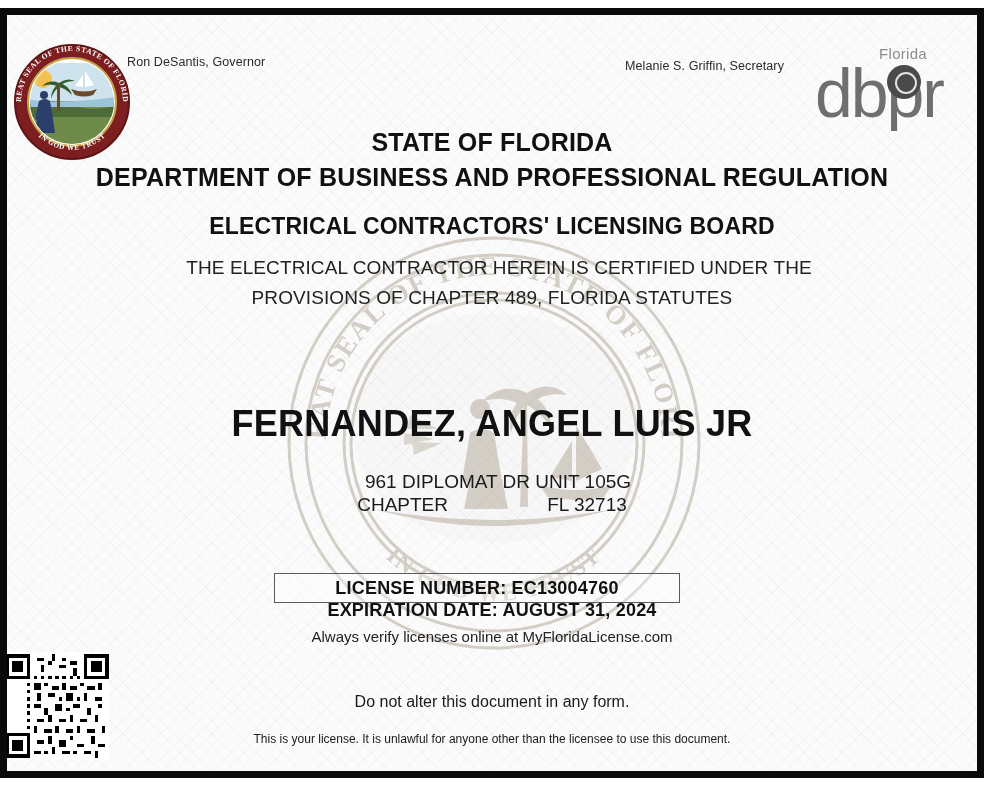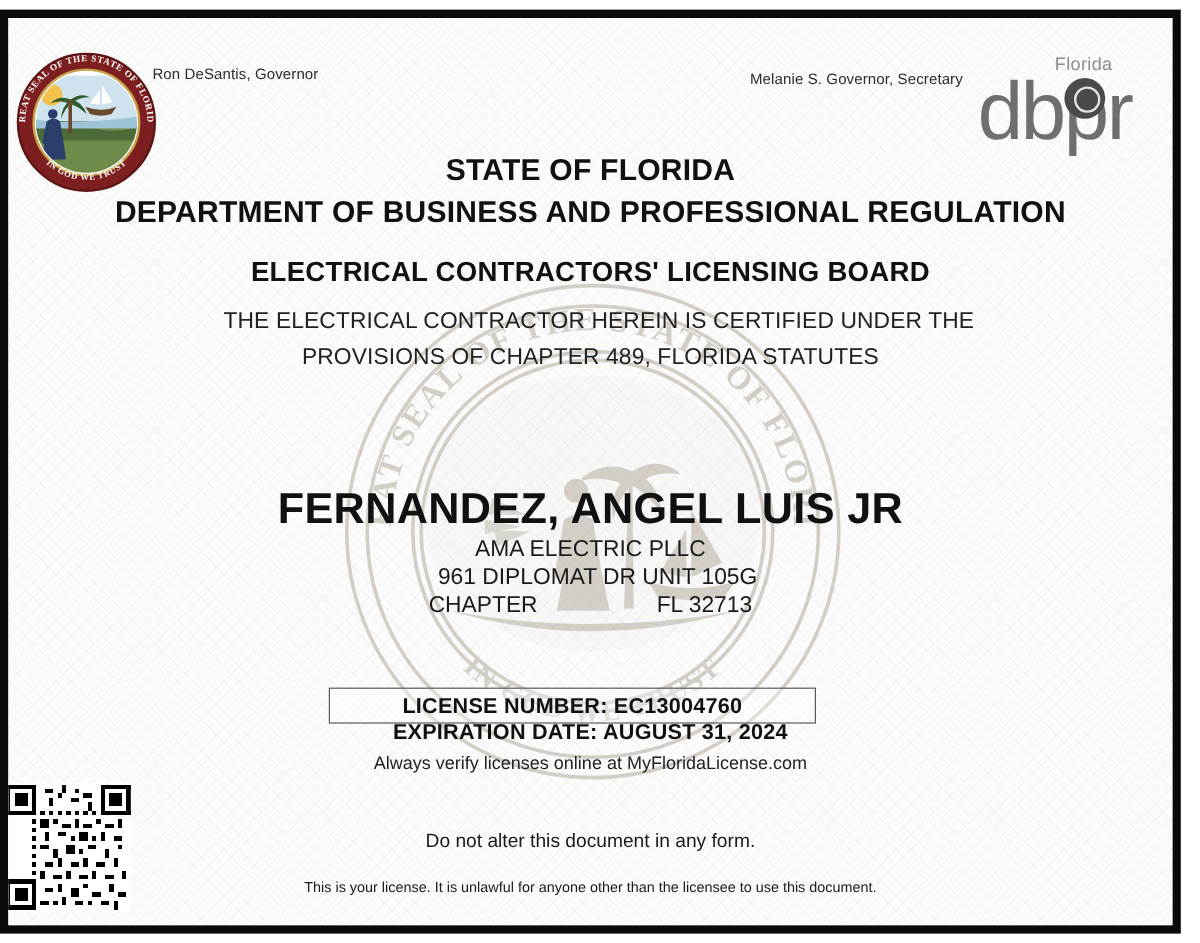--- a/index.html
+++ b/index.html
@@ -348,36 +348,35 @@
             <text font-size="7.2"><textPath href="#sealBot" startOffset="50%" text-anchor="middle">IN GOD WE TRUST</textPath></text>
           </g>
           <defs>
             <path id="sealTop" d="M 8 59 A 51 51 0 0 1 110 59" fill="none"></path>
             <path id="sealBot" d="M 11 59 A 48 48 0 0 0 107 59" fill="none"></path>
           </defs>
         </svg>
       </div>
 
       <div class="gov-name">Ron DeSantis, Governor</div>
-      <div class="sec-name">Melanie S. Governor, Secretary</div>
+      <div class="sec-name">Melanie S. Griffin, Secretary</div>
 
       <div class="dbpr">
         <div class="dbpr-fl">Florida</div>
         <div class="dbpr-word">dbpr</div>
         <div class="dbpr-ball"></div>
       </div>
 
       <div class="center-text t-state">STATE OF FLORIDA</div>
       <div class="center-text t-dept">DEPARTMENT OF BUSINESS AND PROFESSIONAL REGULATION</div>
       <div class="center-text t-board">ELECTRICAL CONTRACTORS' LICENSING BOARD</div>
       <div class="center-text t-line1">THE ELECTRICAL CONTRACTOR HEREIN IS CERTIFIED UNDER THE</div>
       <div class="center-text t-line2">PROVISIONS OF CHAPTER 489, FLORIDA STATUTES</div>
 
       <div class="center-text lic-name">FERNANDEZ, ANGEL LUIS JR</div>
-      <div class="center-text lic-company">AMA ELECTRIC PLLC</div>
       <div class="center-text lic-addr">961 DIPLOMAT DR  UNIT 105G</div>
       <div class="center-text lic-citystate">
         <span class="city">CHAPTER</span><span class="state">FL 32713</span>
       </div>
 
       <div class="licnum-box">
         <span class="licnum-text">LICENSE NUMBER: EC13004760</span>
       </div>
       <div class="center-text exp">EXPIRATION DATE:  AUGUST 31, 2024</div>
       <div class="center-text verify">Always verify licenses online at MyFloridaLicense.com</div>

